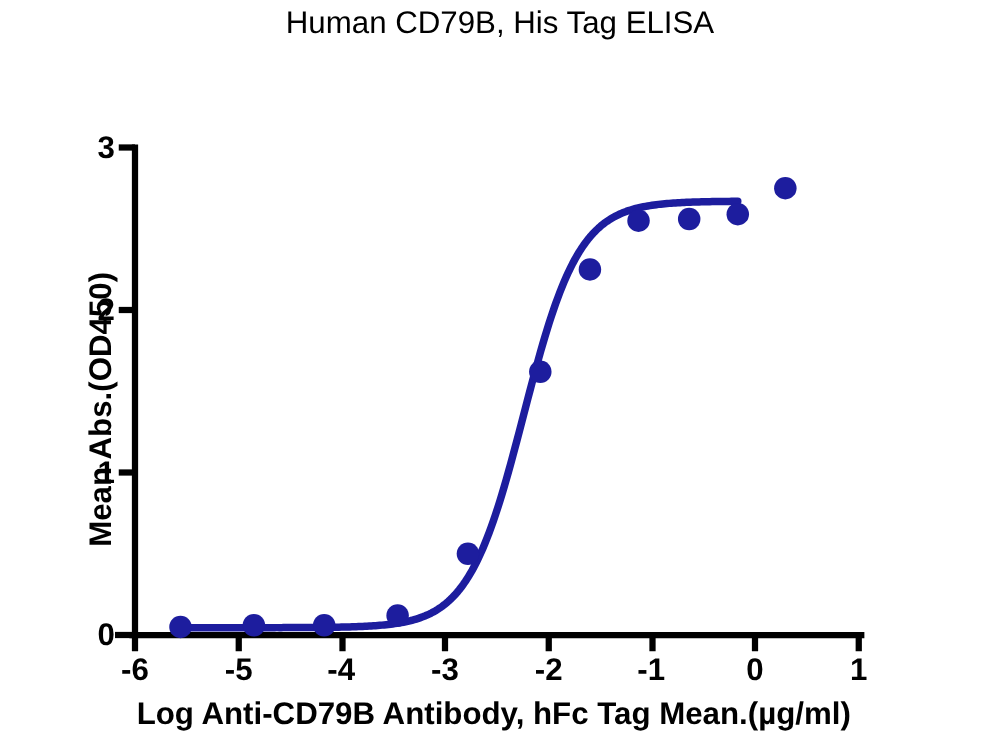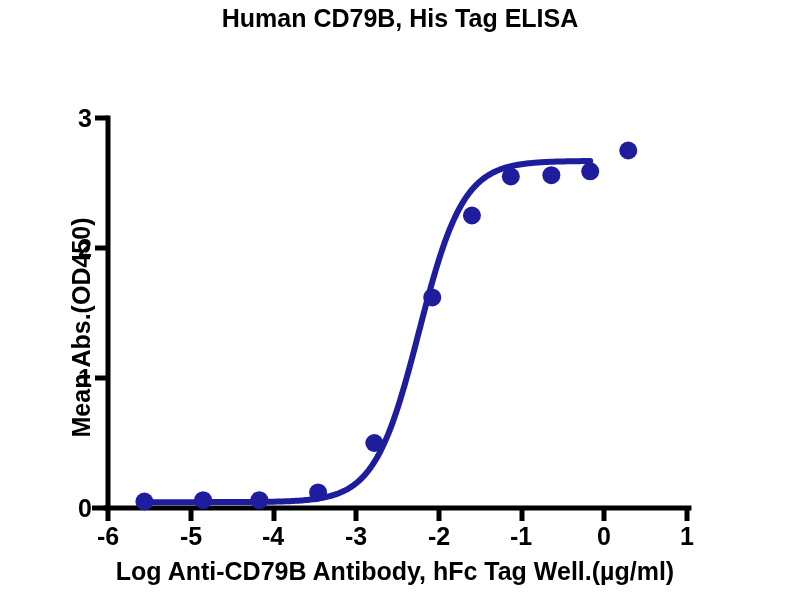--- a/index.html
+++ b/index.html
@@ -22,21 +22,21 @@
   }
   
   #chart-title {
     position: absolute;
     top: 4px;
     left: 0;
     width: 800px;
     text-align: center;
     font-family: "Liberation Sans", sans-serif;
     font-size: 25px;
-    font-weight: bold;
+    font-weight: normal;
     color: #000000;
     letter-spacing: 0px;
     white-space: nowrap;
   }
   #chart-subtitle {
     position: absolute;
     top: 41px;
     left: 0;
     width: 800px;
     text-align: center;
@@ -103,21 +103,21 @@
 </head>
 <body>
 
 <div id="figure">
 
   <div id="chart-title">Human CD79B, His Tag ELISA</div>
 
 
   <div id="y-axis-title">Mean Abs.(OD450)</div>
 
-  <div id="x-axis-title">Log Anti-CD79B Antibody, hFc Tag Well.(µg/ml)</div>
+  <div id="x-axis-title">Log Anti-CD79B Antibody, hFc Tag Mean.(µg/ml)</div>
 
   <div class="ytick-label" style="left:52px; top:106px;">3</div>
   <div class="ytick-label" style="left:52px; top:236px;">2</div>
   <div class="ytick-label" style="left:52px; top:366px;">1</div>
   <div class="ytick-label" style="left:52px; top:496px;">0</div>
 
   <div class="xtick-label" style="left:83px;  top:524px;">-6</div>
   <div class="xtick-label" style="left:166px; top:524px;">-5</div>
   <div class="xtick-label" style="left:248px; top:524px;">-4</div>
   <div class="xtick-label" style="left:331px; top:524px;">-3</div>

